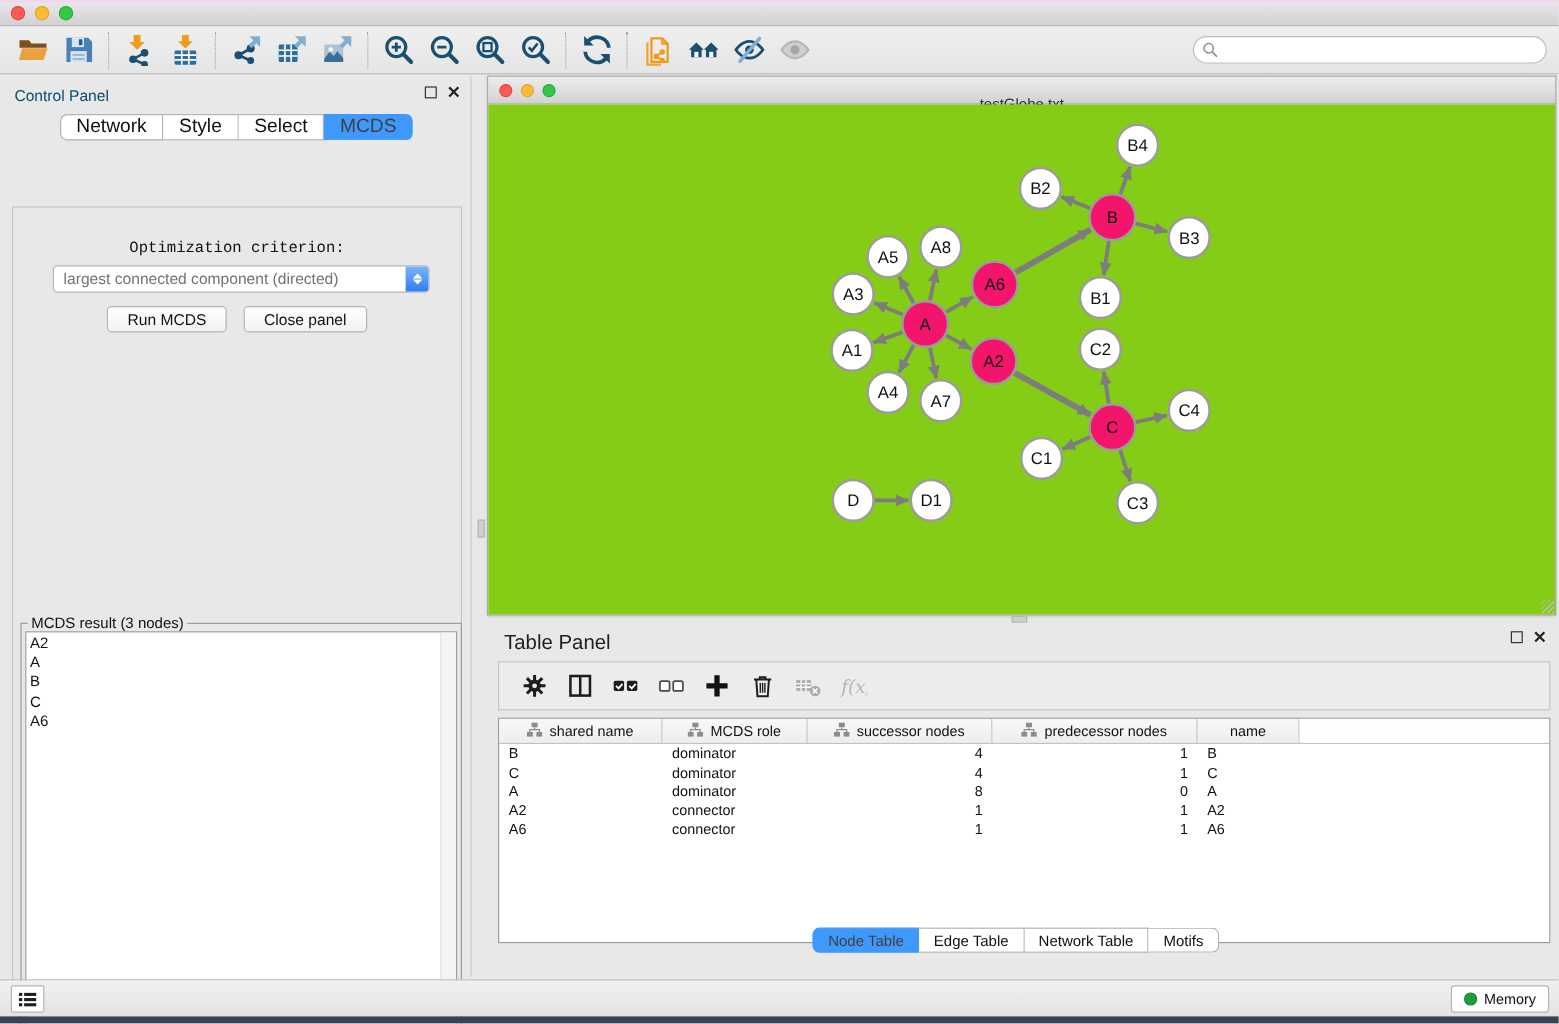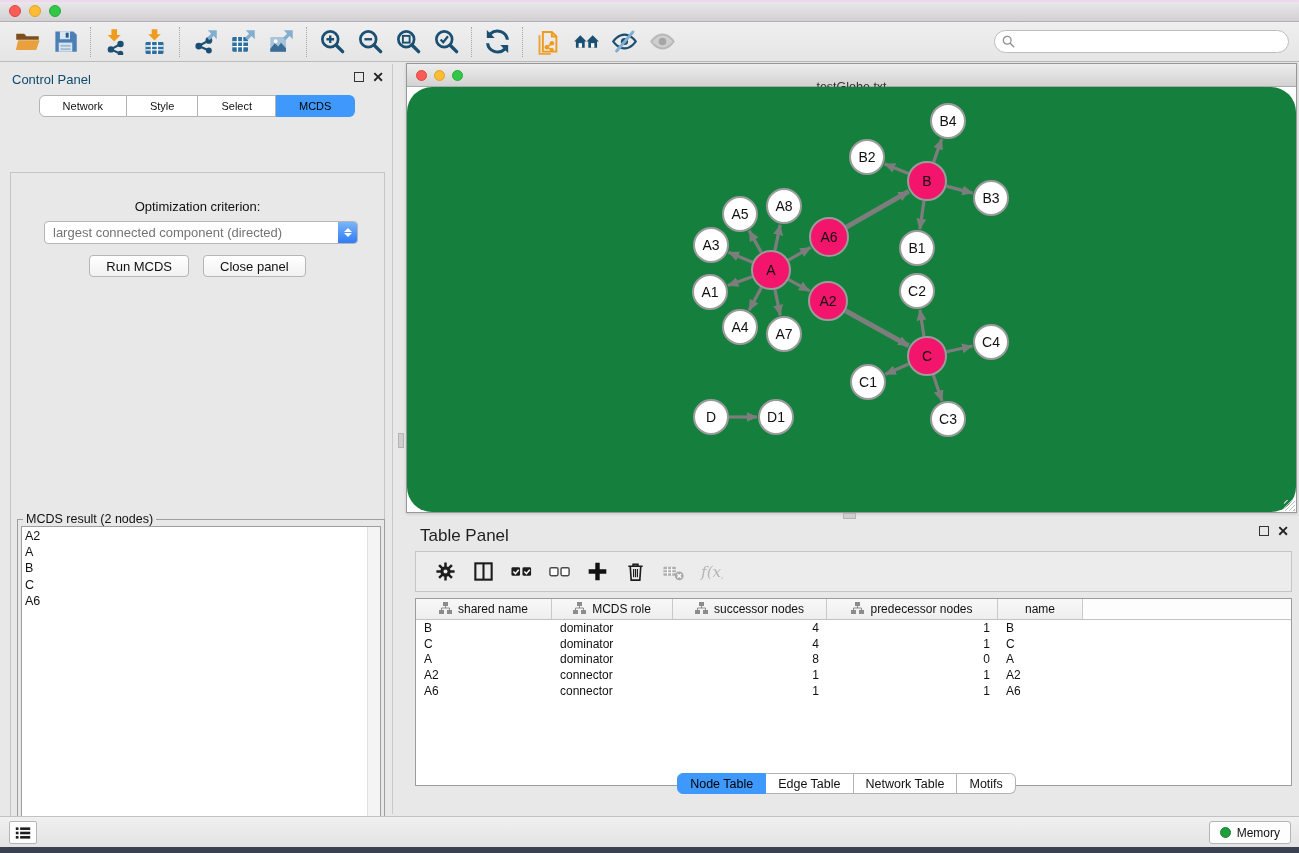--- a/index.html
+++ b/index.html
@@ -34,29 +34,29 @@
   .control-panel { position:absolute; left:2px; top:64px; width:391px; height:750px;
     background:#e8e8e8; border-right:1px solid #c9c9c9; }
   .cp-header { position:relative; height:28px; }
   .cp-title { position:absolute; left:10px; top:8px; font-size:13px; color:#0c4a6e; }
   .panel-btns { position:absolute; right:8px; top:8px; display:flex; gap:8px; align-items:center; }
   .float-box { width:10px; height:10px; border:1.5px solid #333; display:inline-block; }
   .close-x { font-size:14px; font-weight:bold; color:#222; line-height:10px; }
 
   .seg-tabs { position:absolute; left:0; width:100%; display:flex; justify-content:center; }
   .cp-tabs { top:31px; }
-  .seg { border:1px solid #b3b3b3; border-left:none; background:#fff; padding:3px 23px;
-    font-size:11px; color:#111; height:22px; display:flex; align-items:center; cursor:default; }
+  .seg { border:1px solid #b3b3b3; border-left:none; background:#fff; padding:3px 13px;
+    font-size:16px; color:#111; height:22px; display:flex; align-items:center; cursor:default; }
   .seg:first-child { border-left:1px solid #b3b3b3; border-radius:6px 0 0 6px; }
   .seg:last-child { border-radius:0 6px 6px 0; }
-  .seg.active { background:#3f99fc; border-color:#3f99fc; color:#000000; }
+  .seg.active { background:#3f99fc; border-color:#3f99fc; color:#404040; }
 
   .cp-body { position:absolute; left:8px; top:108px; width:375px; height:698px;
     border:1px solid #c5c5c5; background:#e8e8e8; }
-  .opt-label { position:absolute; top:26px; width:100%; text-align:center; font-size:13px; color:#111; }
+  .opt-label { position:absolute; top:26px; width:100%; text-align:center; font-size:13px; color:#111;font-family:Liberation Mono, monospace; }
   .dropdown { position:absolute; left:33px; top:48px; width:314px; height:23px; background:#fff;
     border:1px solid #b6b6b6; border-radius:4px; display:flex; align-items:center; cursor:default; }
   .dropdown .dd-text { padding-left:8px; font-size:13px; color:#737373; flex:1; white-space:nowrap; overflow:hidden; }
   .dd-stepper { width:19px; height:21px; border-radius:0 3px 3px 0;
     background:linear-gradient(#7ab5f9,#2f7cf6); display:flex; flex-direction:column; align-items:center; justify-content:center; gap:1px; }
   .dd-stepper span { width:0; height:0; border-left:4px solid transparent; border-right:4px solid transparent; }
   .dd-up { border-bottom:4px solid #fff; }
   .dd-down { border-top:4px solid #fff; }
   .cp-buttons { position:absolute; top:82px; width:100%; display:flex; justify-content:center; gap:14px; }
   .btn { background:linear-gradient(#ffffff,#f1f1f1); border:1px solid #b6b6b6; border-radius:4px;
@@ -71,21 +71,21 @@
   .mcds-list ul { list-style:none; padding:1px 0 0 3px; }
   .mcds-list li { font-size:12.5px; line-height:16.2px; color:#111; }
 
   
   .net-frame { position:absolute; left:406px; top:63px; width:891px; height:450px;
     border:1px solid #989898; background:#fff; box-shadow:0 1px 3px rgba(0,0,0,.15); }
   .nf-titlebar { position:relative; height:23px; background:linear-gradient(#ededed,#d2d2d2); border-bottom:1px solid #ababab; }
   .nf-traffic { position:absolute; left:9px; top:6px; display:flex; gap:7px; }
   .tl.sm { width:11px; height:11px; }
   .nf-title { position:absolute; top:16px; width:100%; text-align:center; font-size:12.5px; color:#333; }
-  .nf-canvas { position:absolute; left:0; top:23px; right:0; bottom:0; background:#15803d; overflow:hidden;border-radius:25px; }
+  .nf-canvas { position:absolute; left:0; top:23px; right:0; bottom:0; background:#84cc16; overflow:hidden; }
   .nf-resize { position:absolute; right:1px; bottom:1px; width:11px; height:11px;
     background:repeating-linear-gradient(135deg, transparent 0 2px, #bdbdbd 2px 3px); }
 
   .graph-node-label { font-size:14px; fill:#111; text-anchor:middle; font-family:"Liberation Sans",sans-serif; }
 
   
   .split-h-left { position:absolute; left:398px; top:433px; width:6px; height:15px; background:#cfcfcf; border:1px solid #b5b5b5; }
   .split-v-bottom { position:absolute; left:843px; top:513px; width:13px; height:6px; background:#cfcfcf; border:1px solid #b5b5b5; }
 
   
@@ -306,21 +306,21 @@
       <span class="dd-stepper">
           <span class="dd-up"></span>
           <span class="dd-down"></span>
         </span>
     </div>
     <div class="cp-buttons">
       <button class="btn">Run MCDS</button>
       <button class="btn">Close panel</button>
     </div>
     <div class="mcds-fieldset">
-      <span class="mcds-legend">MCDS result (2 nodes)</span>
+      <span class="mcds-legend">MCDS result (3 nodes)</span>
       <div class="mcds-list">
         <ul id="mcds-items">
             <li>A2</li>
             <li>A</li>
             <li>B</li>
             <li>C</li>
             <li>A6</li>
           </ul>
         <div class="mcds-track"></div>
       </div>

